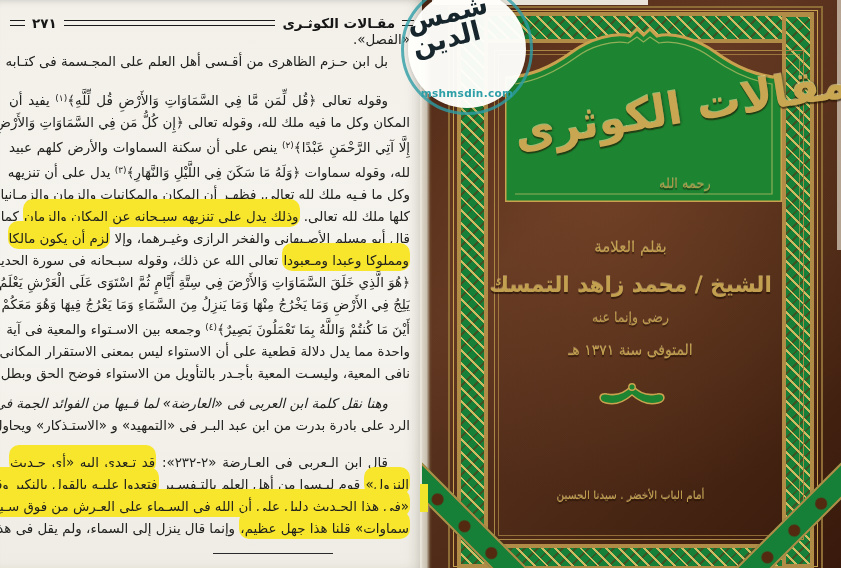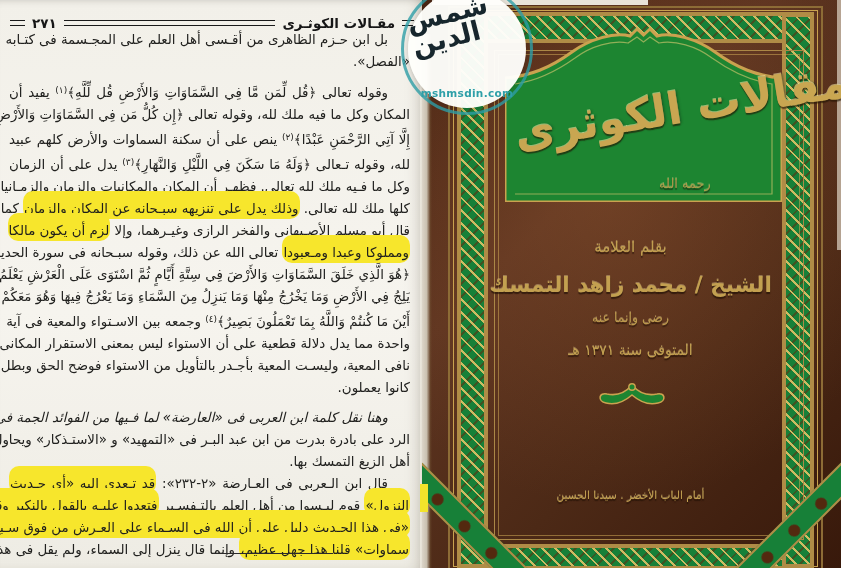--- a/index.html
+++ b/index.html
@@ -109,40 +109,38 @@
 
   <div id="page">
     <div id="page-header">
       <span class="dbl-rule rule-a"></span>
       <span>مقـالات الكوثـرى</span>
       <span class="dbl-rule rule-b"></span>
       <span>٢٧١</span>
       <span class="dbl-rule rule-c"></span>
     </div>
     <div id="page-body">
+        <div class="line short"><span>«الفصل».</span></div>
         <div class="line ind"><span>بل ابن حـزم الظاهرى من أقـسى أهل العلم على المجـسمة فى كتـابه</span></div>
-        <div class="line short"><span>«الفصل».</span></div>
-        <div class="line ind" style="margin-top: 6px;"><span>وقوله تعالى ﴿قُل لِّمَن مَّا فِي السَّمَاوَاتِ وَالأَرْضِ قُل لِّلَّهِ﴾</span><sup>(١)</sup><span> يفيد أن</span></div>
+        <div class="line ind" style="margin-top: 14px;"><span>وقوله تعالى ﴿قُل لِّمَن مَّا فِي السَّمَاوَاتِ وَالأَرْضِ قُل لِّلَّهِ﴾</span><sup>(١)</sup><span> يفيد أن</span></div>
         <div class="line"><span>المكان وكل ما فيه ملك لله، وقوله تعالى ﴿إِن كُلُّ مَن فِي السَّمَاوَاتِ وَالأَرْضِ</span></div>
         <div class="line"><span>إِلَّا آتِي الرَّحْمَنِ عَبْدًا﴾</span><sup>(٢)</sup><span> ينص على أن سكنة السماوات والأرض كلهم عبيد</span></div>
-        <div class="line"><span>لله، وقوله تـعالى ﴿وَلَهُ مَا سَكَنَ فِي اللَّيْلِ وَالنَّهَارِ﴾</span><sup>(٣)</sup><span> يدل على أن الزمان</span></div>
+        <div class="line"><span>لله، وقوله سماوات ﴿وَلَهُ مَا سَكَنَ فِي اللَّيْلِ وَالنَّهَارِ﴾</span><sup>(٣)</sup><span> يدل على أن تنزيهه</span></div>
         <div class="line"><span>وكل ما فـيه ملك لله تعالى. فظهـر أن المكان والمكانيات والزمان والزمـانيات</span></div>
         <div class="line"><span>كلها ملك لله تعالى. </span><mark>وذلك يدل على تنزيهه سبـحانه عن المكان والزمان</mark><span> كما</span></div>
         <div class="line"><span>قال أبو مسلم الأصـبهانى والفخر الرازى وغيـرهما، وإلا </span><mark>لزم أن يكون مالكا</mark></div>
         <div class="line"><mark>ومملوكا وعبدا ومـعبودا</mark><span> تعالى الله عن ذلك، وقوله سبـحانه فى سورة الحديد</span></div>
         <div class="line"><span>﴿هُوَ الَّذِي خَلَقَ السَّمَاوَاتِ وَالأَرْضَ فِي سِتَّةِ أَيَّامٍ ثُمَّ اسْتَوَى عَلَى الْعَرْشِ يَعْلَمُ مَا</span></div>
         <div class="line"><span>يَلِجُ فِي الأَرْضِ وَمَا يَخْرُجُ مِنْهَا وَمَا يَنزِلُ مِنَ السَّمَاءِ وَمَا يَعْرُجُ فِيهَا وَهُوَ مَعَكُمْ</span></div>
         <div class="line"><span>أَيْنَ مَا كُنتُمْ وَاللَّهُ بِمَا تَعْمَلُونَ بَصِيرٌ﴾</span><sup>(٤)</sup><span> وجمعه بين الاسـتواء والمعية فى آية</span></div>
         <div class="line"><span>واحدة مما يدل دلالة قطعية على أن الاستواء ليس بمعنى الاستقرار المكانى ولا</span></div>
         <div class="line"><span>نافى المعية، وليسـت المعية بأجـدر بالتأويل من الاستواء فوضح الحق وبطل ما</span></div>
-        <div class="line short"><span>كانوا يعملون.</span></div>
         <div class="line ind" style="margin-top: 8px; font-style: italic;"><span>وهنا نقل كلمة ابن العربى فى «العارضة» لما فـيها من الفوائد الجمة فى</span></div>
         <div class="line"><span>الرد على بادرة بدرت من ابن عبد البـر فى «التمهيد» و «الاستـذكار» ويحاول</span></div>
-        <div class="line short"><span>أهل الزيغ التمسك بها.</span></div>
-        <div class="line ind" style="margin-top: 0;"><span>قال ابن الـعربى فى العـارضة «٢-٢٣٢»: </span><mark>قد تـعدى إليه «أى حـديث</mark></div>
+        <div class="line ind" style="margin-top: 15px;"><span>قال ابن الـعربى فى العـارضة «٢-٢٣٢»: </span><mark>قد تـعدى إليه «أى حـديث</mark></div>
         <div class="line"><mark>النزول»</mark><span> قوم ليـسوا من أهل العلم بالتـفسـير </span><mark>فتعدوا عليـه بالقول بالنكير وقالوا</mark></div>
         <div class="line"><mark>«فى هذا الحـديث دليل على أن الله فى السـماء على العـرش من فوق سـبع</mark></div>
         <div class="line"><mark>سماوات» قلنا هذا جهل عظيم،</mark><span> وإنما قال ينزل إلى السماء، ولم يقل فى هذا</span></div>
       </div>
     <div id="footnote-rule"></div>
   </div>
 
   <div id="cover">
     <div id="frame-outer" class="frame"></div>
     <div id="frame-outer2" class="frame"></div>

